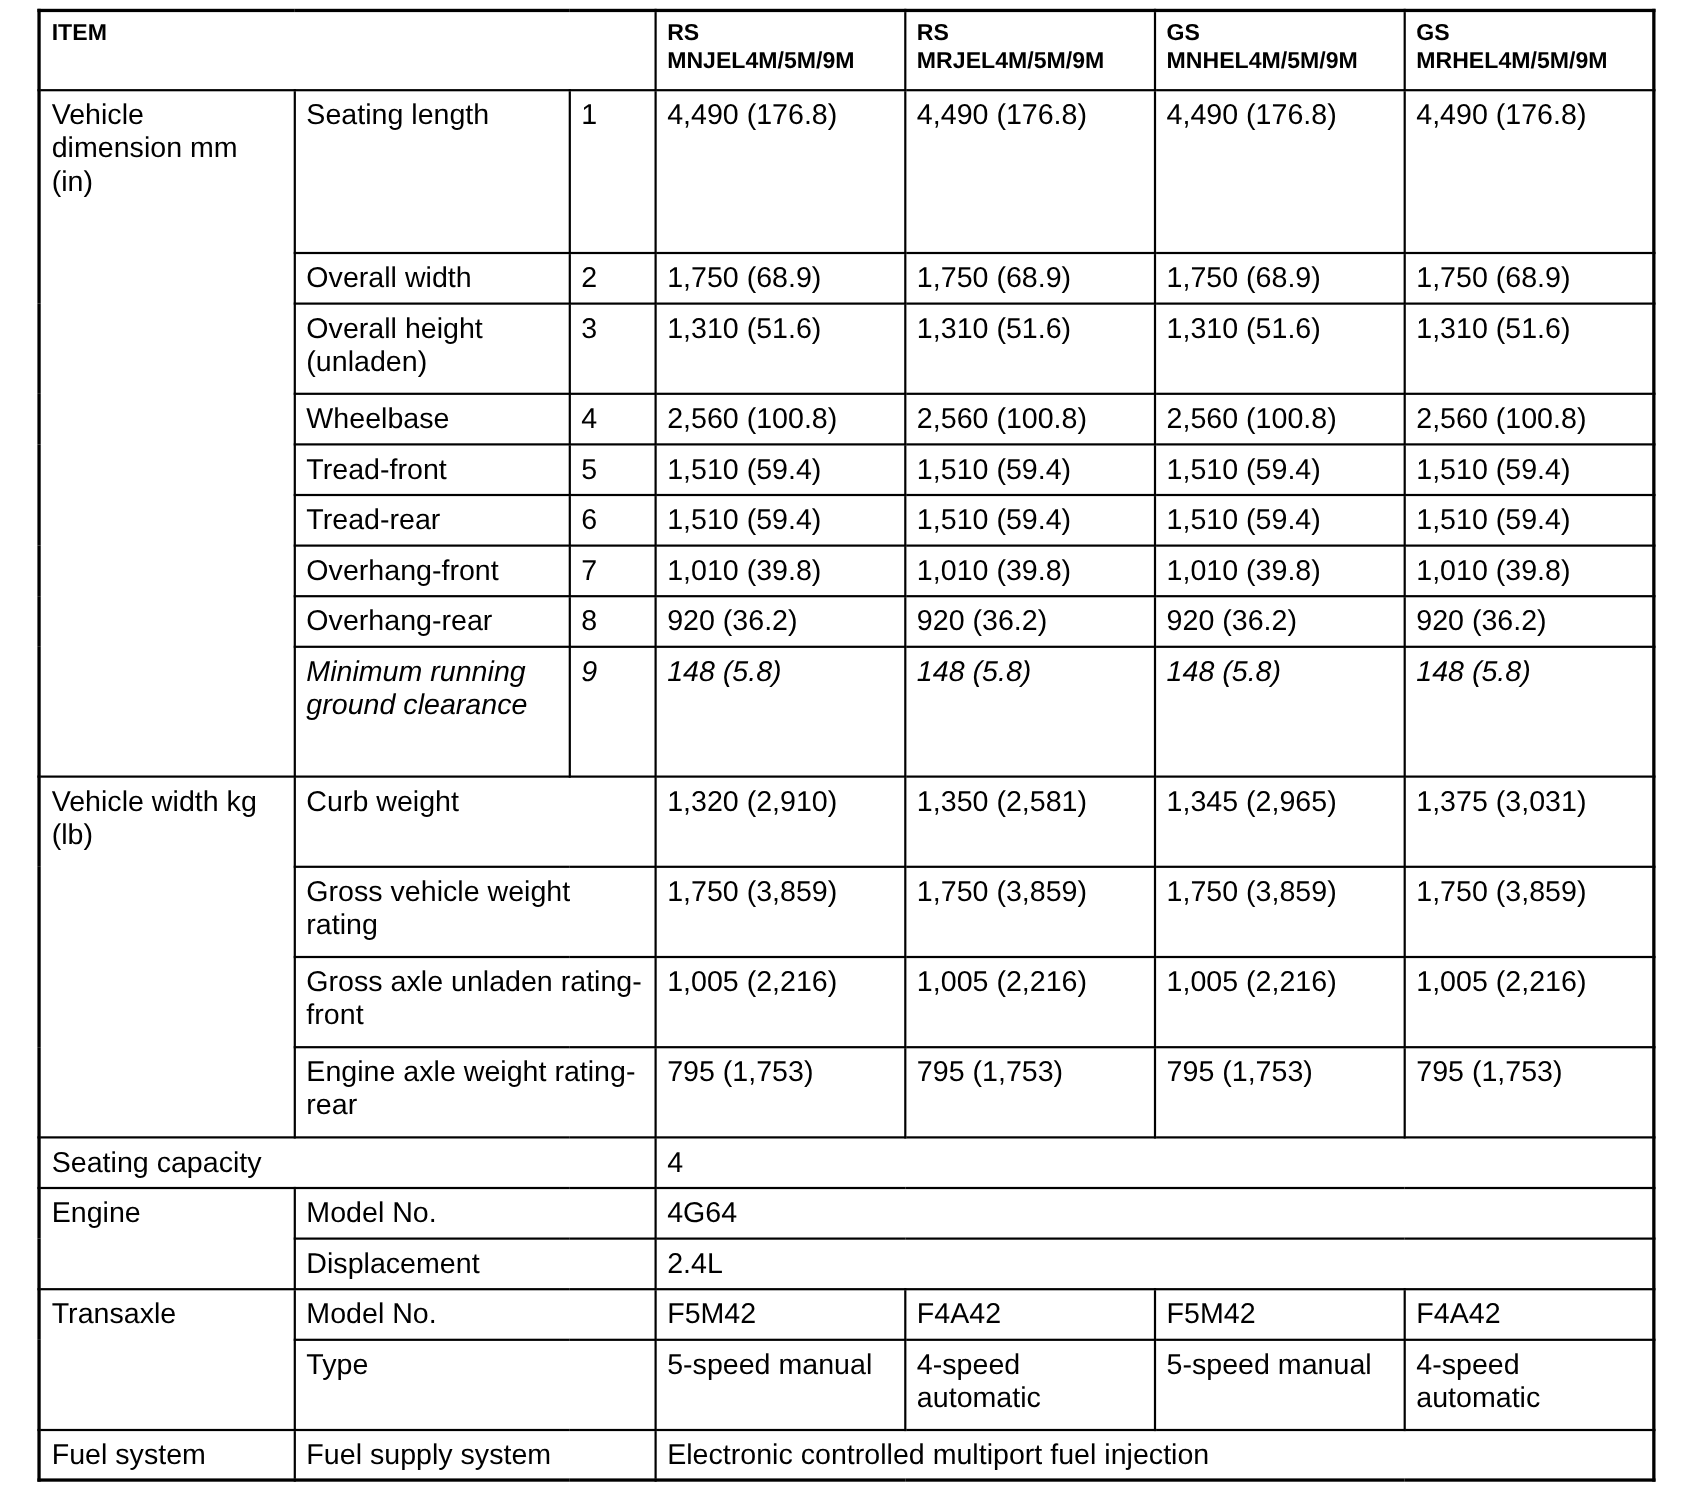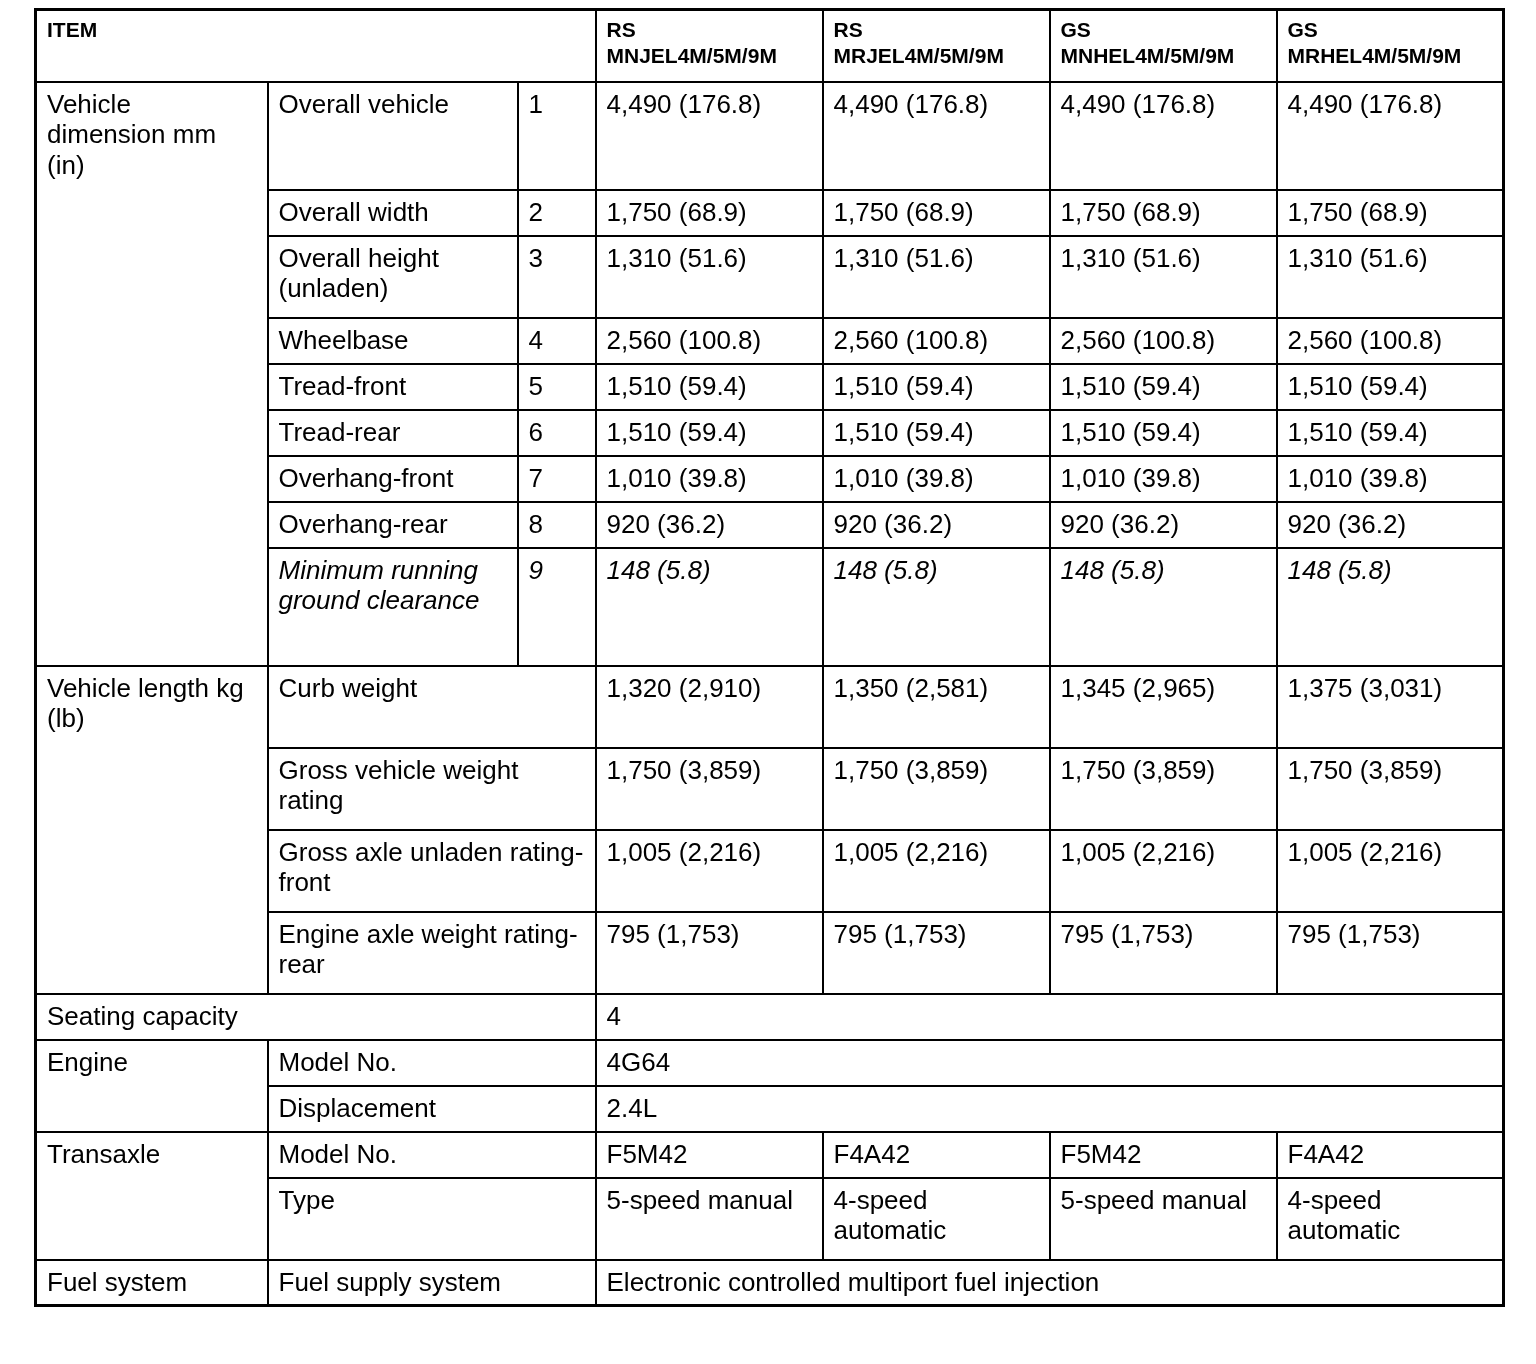--- a/index.html
+++ b/index.html
@@ -34,21 +34,21 @@
     font-size: 21px;
     font-weight: bold;
     line-height: 1.25;
   }
   table.spec td {
     font-size: 26px;
     font-weight: normal;
     line-height: 1.18;
   }
   tr.h-hdr  { height: 72px; }
-  tr.h-tall { height: 108px; }
+  tr.h-tall { height: 148px; }
   tr.h-3l   { height: 118px; font-style: italic; }
   tr.h-2l   { height: 82px; }
   tr.h-1l   { height: 46px; margin-top: 28px; }
 </style>
 </head>
 <body>
 
 <div class="page">
   <table class="spec">
     <colgroup>
@@ -77,21 +77,21 @@
           <div>MNHEL4M/5M/9M</div>
         </th>
         <th>
           <div>GS</div>
           <div>MRHEL4M/5M/9M</div>
         </th>
       </tr>
 
       <tr class="h-tall">
         <td rowspan="9">Vehicle dimension mm (in)</td>
-        <td>Overall vehicle</td>
+        <td>Seating length</td>
         <td>1</td>
         <td>4,490 (176.8)</td>
         <td>4,490 (176.8)</td>
         <td>4,490 (176.8)</td>
         <td>4,490 (176.8)</td>
       </tr>
       <tr class="h-1l">
         <td>Overall width</td>
         <td>2</td>
         <td>1,750 (68.9)</td>
@@ -150,21 +150,21 @@
       <tr class="h-3l">
         <td>Minimum running ground clearance</td>
         <td>9</td>
         <td>148 (5.8)</td>
         <td>148 (5.8)</td>
         <td>148 (5.8)</td>
         <td>148 (5.8)</td>
       </tr>
 
       <tr class="h-2l">
-        <td rowspan="4">Vehicle length kg (lb)</td>
+        <td rowspan="4">Vehicle width kg (lb)</td>
         <td colspan="2">Curb weight</td>
         <td>1,320 (2,910)</td>
         <td>1,350 (2,581)</td>
         <td>1,345 (2,965)</td>
         <td>1,375 (3,031)</td>
       </tr>
       <tr class="h-2l">
         <td colspan="2">Gross vehicle weight rating</td>
         <td>1,750 (3,859)</td>
         <td>1,750 (3,859)</td>

